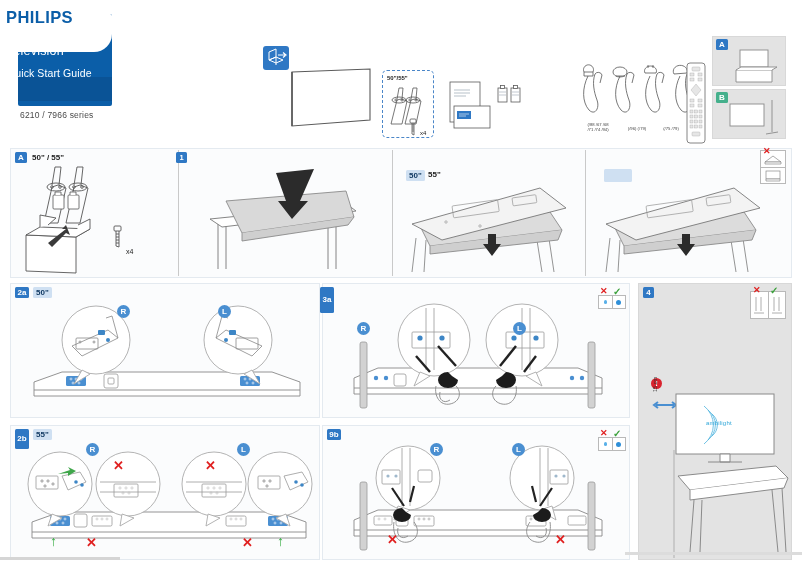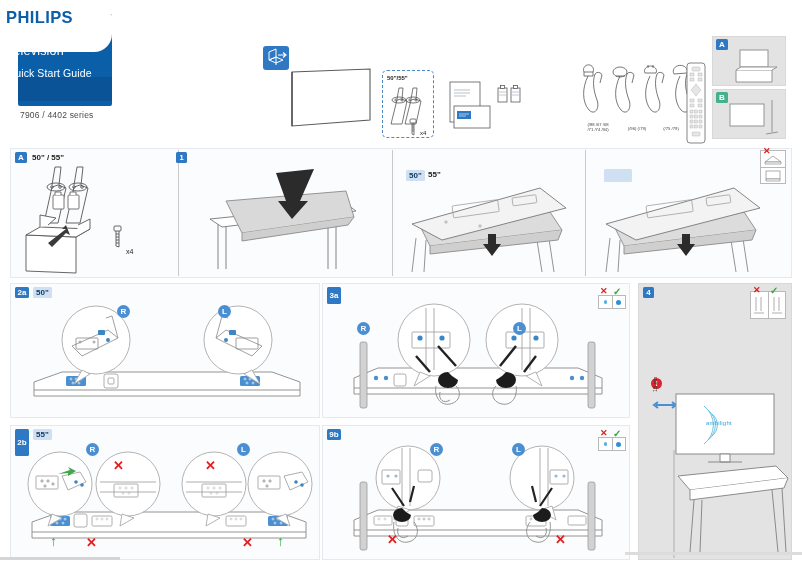--- a/index.html
+++ b/index.html
@@ -110,21 +110,21 @@
 
 <div class="page">
 
   <div class="brand">
     <div class="brand-white"></div>
     <div class="brand-sub-bar"></div>
   </div>
   <div class="brand-wordmark">PHILIPS</div>
   <div class="brand-cat">Television</div>
   <div class="brand-sub">Quick Start Guide</div>
-  <div class="series">7906 / 4402 series</div>
+  <div class="series">6210 / 7966 series</div>
 
   <div class="lineart" style="left:263px;top:46px;">
     <svg width="26" height="24" viewBox="0 0 26 24">
       <rect x="0" y="0" width="26" height="24" rx="3" fill="#2f78c4"></rect>
       <path d="M6 14 L6 6 L13 3 L13 11 Z" fill="none" stroke="#fff" stroke-width="1"></path>
       <path d="M6 14 L13 11 L20 14 L13 17 Z" fill="none" stroke="#fff" stroke-width="1"></path>
       <path d="M13 11 L13 19" stroke="#fff" stroke-width="1"></path>
       <path d="M15 9 L22 9 M20 6.5 L23 9 L20 11.5" stroke="#fff" stroke-width="1.2" fill="none"></path>
     </svg>
   </div>
@@ -463,21 +463,21 @@
       <g fill="#3d86c6">
           <rect x="207" y="30" width="7" height="5" rx="1"></rect>
         </g>
       <circle cx="204" cy="40" r="2" fill="#3d86c6"></circle>
     </svg>
   </div>
   <div class="circ-mark" style="left:117px;top:305px;">R</div>
   <div class="circ-mark" style="left:218px;top:305px;">L</div>
 
   <div class="row-band" style="left:322px;top:283px;width:308px;height:135px;"></div>
-  <div class="badge blue" style="left:327px;top:287px;width:14px;height:17px;">3a</div>
+  <div class="badge blue" style="left:320px;top:287px;width:14px;height:26px;">3a</div>
 
   <div class="lineart" style="left:330px;top:300px;">
     <svg width="296" height="112" viewBox="0 0 296 112">
       <g fill="#fff" stroke="#888" stroke-width="0.9">
         <path d="M24 78 L48 68 L248 68 L272 78 L272 94 L24 94 Z"></path>
         <path d="M24 88 L272 88"></path>
       </g>
       <g fill="#d2d2d2" stroke="#999" stroke-width="0.8">
         <rect x="30" y="42" width="7" height="66" rx="2"></rect>
         <rect x="258" y="42" width="7" height="66" rx="2"></rect>
@@ -596,21 +596,21 @@
         <path d="M6 86 L104 76 L116 88 L18 100 Z"></path>
         <path d="M18 100 L18 110 L112 98 L116 88"></path>
         <path d="M22 110 L18 162 M30 110 L28 162 M100 100 L106 162 M110 98 L114 162"></path>
       </g>
       <path d="M2 60 L2 168" stroke="#b8b8b8" stroke-width="1.2" fill="none"></path>
     </svg>
   </div>
   <div class="ambi" style="left:706px;top:420px;">ambilight</div>
 
   <div class="row-band" style="left:10px;top:425px;width:310px;height:135px;"></div>
-  <div class="badge blue" style="left:15px;top:429px;width:14px;height:27px;">2b</div>
+  <div class="badge blue" style="left:15px;top:429px;width:14px;height:20px;">2b</div>
   <div class="tag-label" style="left:33px;top:429px;">55"</div>
 
   <div class="lineart" style="left:18px;top:440px;">
     <svg width="300" height="108" viewBox="0 0 300 108">
       <g fill="#fff" stroke="#888" stroke-width="0.9">
         <path d="M14 82 L42 72 L260 72 L288 82 L288 98 L14 98 Z"></path>
         <path d="M14 92 L288 92"></path>
       </g>
       <rect x="32" y="76" width="20" height="10" rx="1.5" fill="#4a8fd1"></rect>
       <g stroke="#fff" stroke-width="0.6" fill="none">

